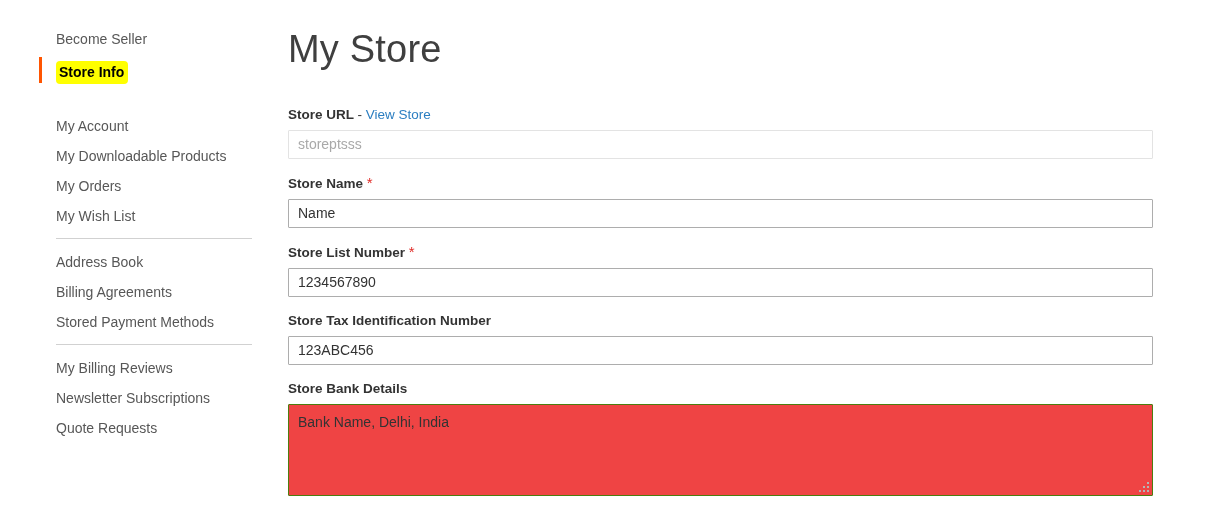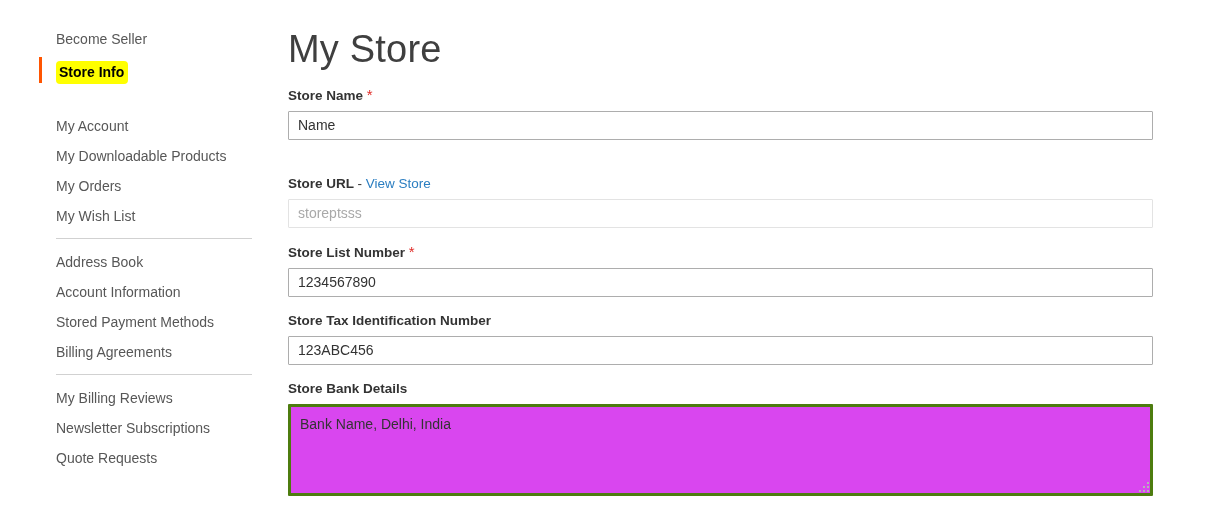--- a/index.html
+++ b/index.html
@@ -146,22 +146,22 @@
 
   .textarea-wrap { position: relative; width: 865px; }
   .text-area {
     display: block;
     width: 865px;
     height: 92px;
     padding: 8px 9px;
     font-family: "Liberation Sans", sans-serif;
     font-size: 14px;
     color: #333333;
-    background: #d946ef;
-    border: 3px solid #4d7c0f;
+    background: #ef4444;
+    border: 1px solid #4d7c0f;
     border-radius: 1px;
     outline: none;
     resize: none;
     overflow: hidden;
     line-height: 18px;
   }
   .resize-grip {
     position: absolute;
     right: 3px;
     bottom: 3px;
@@ -212,27 +212,24 @@
     </ul>
 
     <div class="nav-sep"></div>
     <div class="gap-after-sep"></div>
 
     <ul class="nav-group">
       <li class="nav-item">
         <span class="nav-label">Address Book</span>
       </li>
       <li class="nav-item">
-        <span class="nav-label">Account Information</span>
+        <span class="nav-label">Billing Agreements</span>
       </li>
       <li class="nav-item">
         <span class="nav-label">Stored Payment Methods</span>
-      </li>
-      <li class="nav-item">
-        <span class="nav-label">Billing Agreements</span>
       </li>
     </ul>
 
     <div class="nav-sep"></div>
     <div class="gap-after-sep"></div>
 
     <ul class="nav-group">
       <li class="nav-item">
         <span class="nav-label">My Billing Reviews</span>
       </li>
@@ -242,36 +239,36 @@
       <li class="nav-item">
         <span class="nav-label">Quote Requests</span>
       </li>
     </ul>
 
   </nav>
 
   <main class="main">
 
     <h1 class="page-title">My Store</h1>
-
-    <div class="field-block">
-      <label class="field-label">
-        <span>Store Name</span>
-        <span class="req-star">*</span>
-      </label>
-      <input class="text-input" type="text" placeholder="" value="Name" style="">
-    </div>
 
     <div class="field-block first">
       <label class="field-label">
         <span>Store URL</span>
         <span class="label-sep">-</span>
         <a class="view-store-link" href="#">View Store</a>
       </label>
       <input class="text-input readonly" type="text" readonly="" placeholder="storeptsss" value="" style="">
+    </div>
+
+    <div class="field-block">
+      <label class="field-label">
+        <span>Store Name</span>
+        <span class="req-star">*</span>
+      </label>
+      <input class="text-input" type="text" placeholder="" value="Name" style="">
     </div>
 
     <div class="field-block">
       <label class="field-label">
         <span>Store List Number</span>
         <span class="req-star">*</span>
       </label>
       <input class="text-input" type="text" placeholder="" value="1234567890" style="">
     </div>
 

